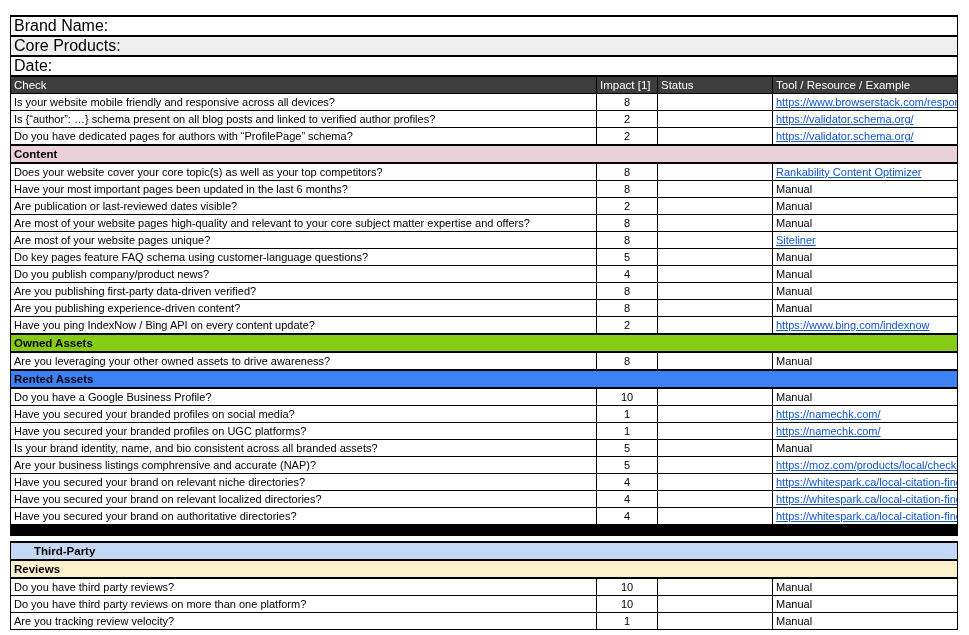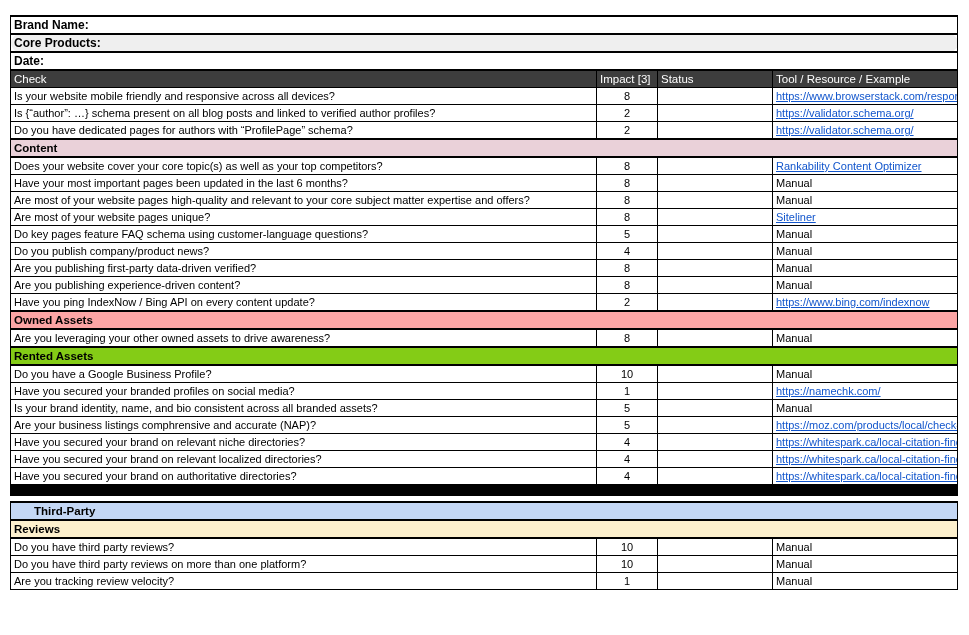--- a/index.html
+++ b/index.html
@@ -24,22 +24,22 @@
     border: 1px solid #000000;
     height: 16px;
     padding: 0 3px;
     font-size: 11px;
     color: #000000;
     vertical-align: middle;
     overflow: hidden;
     white-space: nowrap;
   }
   tr.info-row td {
-    font-weight: bold;
-    font-size: 12px;
+    font-weight: normal;
+    font-size: 16px;
     border-width: 2px 1px 2px 1px;
     border-radius: 9px;
   }
   tr.header-row td {
     background: #3d3d3d;
     color: #ffffff;
     font-weight: normal;
     font-size: 11.5px;
     border-color: #000000;
   }
@@ -88,21 +88,21 @@
           <td colspan="4">Brand Name:</td>
         </tr>
         <tr class="info-row">
           <td colspan="4" style="background: rgb(239, 239, 239); margin-top: 20px;">Core Products:</td>
         </tr>
         <tr class="info-row">
           <td colspan="4">Date:</td>
         </tr>
         <tr class="header-row">
           <td>Check</td>
-          <td>Impact [3]</td>
+          <td>Impact [1]</td>
           <td>Status</td>
           <td>Tool / Resource / Example</td>
         </tr>
         <tr class="check-row">
           <td class="check-cell">Is your website mobile friendly and responsive across all devices?</td>
           <td class="impact-cell">8</td>
           <td class="status-cell"></td>
           <td class="tool-cell"><a class="tool-link">https://www.browserstack.com/respons</a></td>
         </tr>
         <tr class="check-row">
@@ -126,20 +126,26 @@
           <td class="status-cell"></td>
           <td class="tool-cell"><a class="tool-link">Rankability Content Optimizer</a></td>
         </tr>
         <tr class="check-row">
           <td class="check-cell">Have your most important pages been updated in the last 6 months?</td>
           <td class="impact-cell">8</td>
           <td class="status-cell"></td>
           <td class="tool-cell"><span>Manual</span></td>
         </tr>
         <tr class="check-row">
+          <td class="check-cell">Are publication or last-reviewed dates visible?</td>
+          <td class="impact-cell">2</td>
+          <td class="status-cell"></td>
+          <td class="tool-cell"><span>Manual</span></td>
+        </tr>
+        <tr class="check-row">
           <td class="check-cell">Are most of your website pages high-quality and relevant to your core subject matter expertise and offers?</td>
           <td class="impact-cell">8</td>
           <td class="status-cell"></td>
           <td class="tool-cell"><span>Manual</span></td>
         </tr>
         <tr class="check-row">
           <td class="check-cell">Are most of your website pages unique?</td>
           <td class="impact-cell">8</td>
           <td class="status-cell"></td>
           <td class="tool-cell"><a class="tool-link">Siteliner</a></td>
@@ -168,39 +174,45 @@
           <td class="status-cell"></td>
           <td class="tool-cell"><span>Manual</span></td>
         </tr>
         <tr class="check-row">
           <td class="check-cell">Have you ping IndexNow / Bing API on every content update?</td>
           <td class="impact-cell">2</td>
           <td class="status-cell"></td>
           <td class="tool-cell"><a class="tool-link">https://www.bing.com/indexnow</a></td>
         </tr>
         <tr class="section-row">
-          <td colspan="4" style="background: #fca5a5;">Owned Assets</td>
+          <td colspan="4" style="background: #84cc16;">Owned Assets</td>
         </tr>
         <tr class="check-row">
           <td class="check-cell">Are you leveraging your other owned assets to drive awareness?</td>
           <td class="impact-cell">8</td>
           <td class="status-cell"></td>
           <td class="tool-cell"><span>Manual</span></td>
         </tr>
         <tr class="section-row">
-          <td colspan="4" style="background: #84cc16;">Rented Assets</td>
+          <td colspan="4" style="background: #3b82f6;">Rented Assets</td>
         </tr>
         <tr class="check-row">
           <td class="check-cell">Do you have a Google Business Profile?</td>
           <td class="impact-cell">10</td>
           <td class="status-cell"></td>
           <td class="tool-cell"><span>Manual</span></td>
         </tr>
         <tr class="check-row">
           <td class="check-cell">Have you secured your branded profiles on social media?</td>
+          <td class="impact-cell">1</td>
+          <td class="status-cell"></td>
+          <td class="tool-cell"><a class="tool-link">https://namechk.com/</a></td>
+        </tr>
+        <tr class="check-row">
+          <td class="check-cell">Have you secured your branded profiles on UGC platforms?</td>
           <td class="impact-cell">1</td>
           <td class="status-cell"></td>
           <td class="tool-cell"><a class="tool-link">https://namechk.com/</a></td>
         </tr>
         <tr class="check-row">
           <td class="check-cell">Is your brand identity, name, and bio consistent across all branded assets?</td>
           <td class="impact-cell">5</td>
           <td class="status-cell"></td>
           <td class="tool-cell"><span>Manual</span></td>
         </tr>

